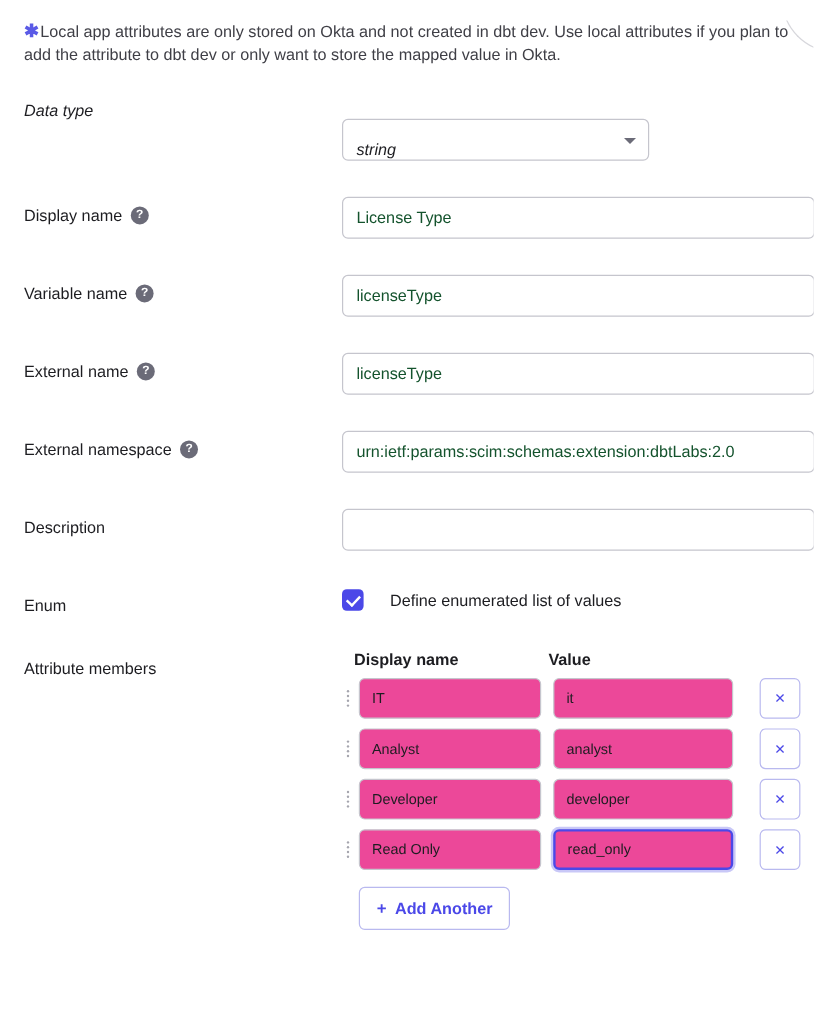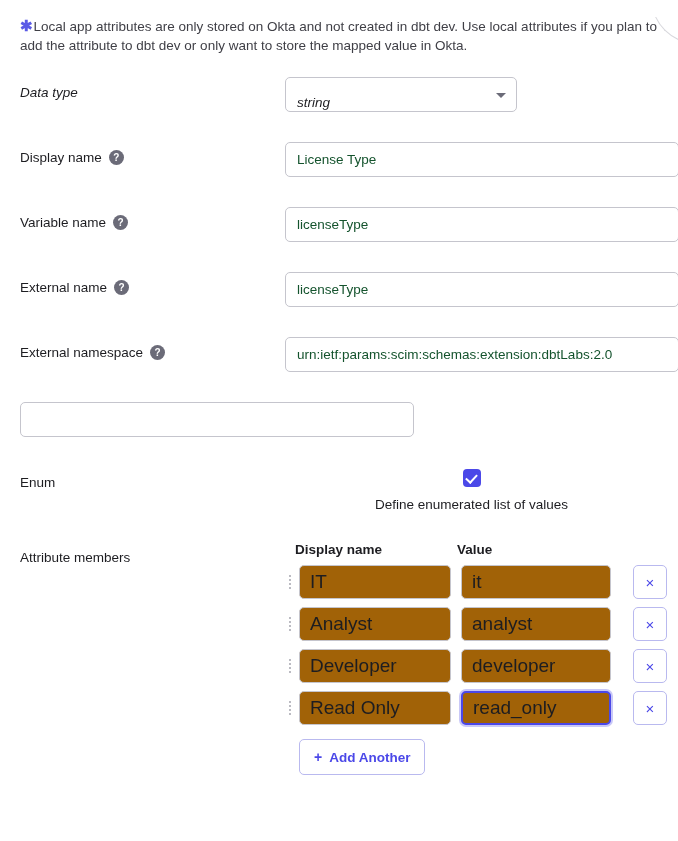--- a/index.html
+++ b/index.html
@@ -82,29 +82,30 @@
     color: #fff;
     font-size: 10px;
     font-weight: 700;
     line-height: 1;
     font-family: "Liberation Sans", sans-serif;
   }
   .field-cell { flex: 1 1 auto; }
 
   .select {
     position: relative;
-    width: 232px; height: 35px;
+    width: 256px; height: 35px;
     border: 1px solid #c5c5cd;
     border-radius: 5px;
     background: #fff;
     font-size: 13.5px;
     color: #1d1d21;
     display: flex;
     align-items: center;
     padding: 16px 28px 0 11px;
+    margin-top: 22px;
   }
   .caret {
     position: absolute;
     right: 10px; top: 50%;
     margin-top: -2px;
     width: 0; height: 0;
     border-left: 5px solid transparent;
     border-right: 5px solid transparent;
     border-top: 5px solid #6b6b78;
   }
@@ -118,23 +119,22 @@
     color: #14532d;
     padding: 0 11px;
     font-family: "Liberation Sans", sans-serif;
     outline: none;
   }
   .input::placeholder { color: #8a8a95; }
 
   .checkbox-row {
     display: flex;
     align-items: center;
-    gap: 10px;
+    gap: 22px;
     padding-top: 2px;
-    flex-direction: column;
   }
   .checkbox {
     width: 18px; height: 18px;
     border-radius: 4px;
     background: #4b48e8;
     position: relative;
     flex: 0 0 18px;
   }
   .checkbox::after {
     content: "";
@@ -175,24 +175,24 @@
   .drag-handle i {
     display: block;
     width: 2px; height: 2px;
     background: #a5a5ae;
     border-radius: 50%;
   }
   .member-input {
     height: 34px;
     border: 1px solid #c5c5cd;
     border-radius: 5px;
-    font-size: 19px;
+    font-size: 12px;
     color: #1d1d21;
     padding: 0 10px;
-    background: #a16207;
+    background: #ec4899;
     font-family: "Liberation Sans", sans-serif;
     outline: none;
   }
   .member-input.display { width: 152px; flex: 0 0 152px; margin-right: 10px; }
   .member-input.value { width: 150px; flex: 0 0 150px; }
   .member-input.focused {
     border: 2px solid #4b48e8;
     box-shadow: 0 0 0 2px #c9c8f7;
     font-weight: 400;
   }
@@ -287,20 +287,21 @@
     <div class="label-cell">
       <span>External namespace</span>
       <span class="help-icon">?</span>
     </div>
     <div class="field-cell">
       <input class="input" type="text" value="urn:ietf:params:scim:schemas:extension:dbtLabs:2.0" style="">
     </div>
   </div>
 
   <div class="row">
+    <div class="label-cell">Description</div>
     <div class="field-cell">
       <input class="input" type="text" value="" style="">
     </div>
   </div>
 
   <div class="row">
     <div class="label-cell">Enum</div>
     <div class="field-cell">
       <div class="checkbox-row">
         <span class="checkbox"></span>

